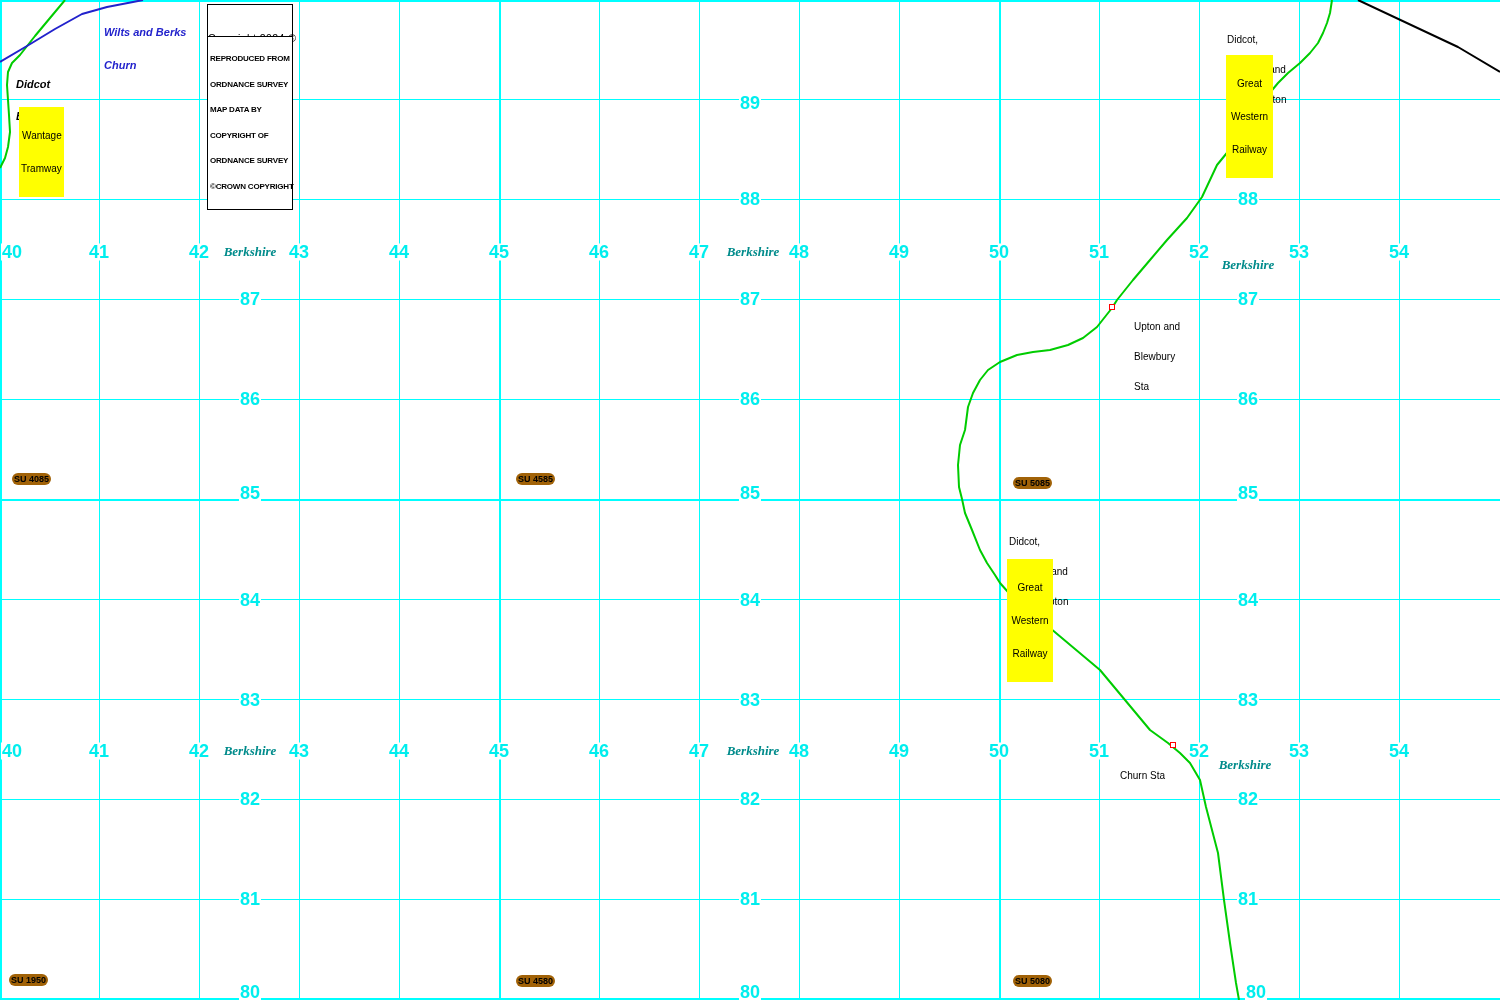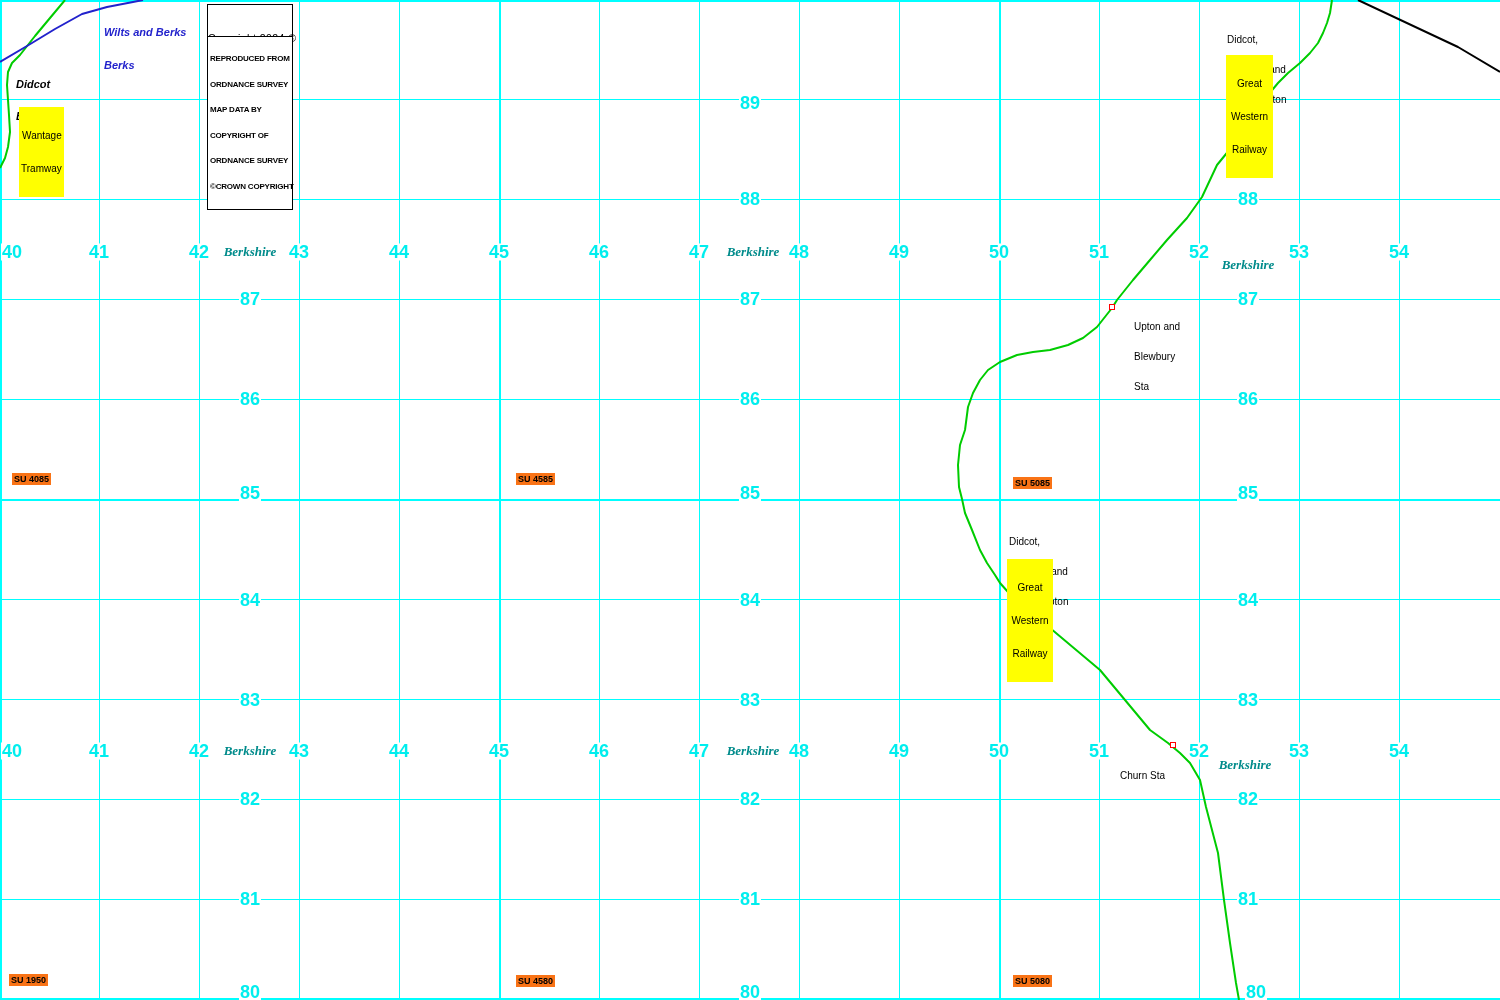--- a/index.html
+++ b/index.html
@@ -3,22 +3,22 @@
 <meta charset="utf-8">
 <style>
   html,body{margin:0;padding:0;background:#fff;}
   #map{position:relative;width:1500px;height:1000px;background:#ffffff;overflow:hidden;
        font-family:"Liberation Sans",sans-serif;}
   #gridsvg{position:absolute;left:0;top:0;}
   
   .gridnum{position:absolute;font:bold 18px/17px "Liberation Sans",sans-serif;
            color:#00eeee;background:#ffffff;padding:0 1px;transform:translate(-50%,-50%);
            white-space:pre;}
-  .su{position:absolute;font:bold 9px/12px "Liberation Sans",sans-serif;background:#f97316;
-      color:#000;padding:0 2px;white-space:pre;}
+  .su{position:absolute;font:bold 9px/12px "Liberation Sans",sans-serif;background:#a16207;
+      color:#000;padding:0 2px;white-space:pre;border-radius:6px;}
   .county{position:absolute;font:italic bold 13px "Liberation Serif",serif;color:#008b8b;
           transform:translate(-50%,-50%);white-space:pre;}
   
   .ann{position:absolute;font:10px/10px "Liberation Sans",sans-serif;color:#000;white-space:pre;}
   .copyright{left:207px;top:4px;width:84px;border:1px solid #000;background:#fff;
              text-align:center;font:10.5px/13px "Liberation Sans",sans-serif;padding:1px 0;
              letter-spacing:0.4px;}
   .osbox{left:207px;top:36px;width:82px;border:1px solid #000;background:#fff;
          font:bold 8px/8.5px "Liberation Sans",sans-serif;padding:1px 0 1px 2px;
          letter-spacing:-0.2px;}
@@ -160,21 +160,21 @@
     <div>REPRODUCED FROM</div>
     <div>ORDNANCE SURVEY</div>
     <div>MAP DATA BY</div>
     <div>COPYRIGHT OF</div>
     <div>ORDNANCE SURVEY</div>
     <div>©CROWN COPYRIGHT</div>
   </div>
 
   <div class="ann canal-label">
     <div>Wilts and Berks</div>
-    <div>Berks</div>
+    <div>Churn</div>
   </div>
 
   <div class="ann grove">
     <div>Didcot</div>
     <div>Bridge</div>
   </div>
 
   <div class="ann yellowbox wantage">
     <div>Wantage</div>
     <div>Tramway</div>

